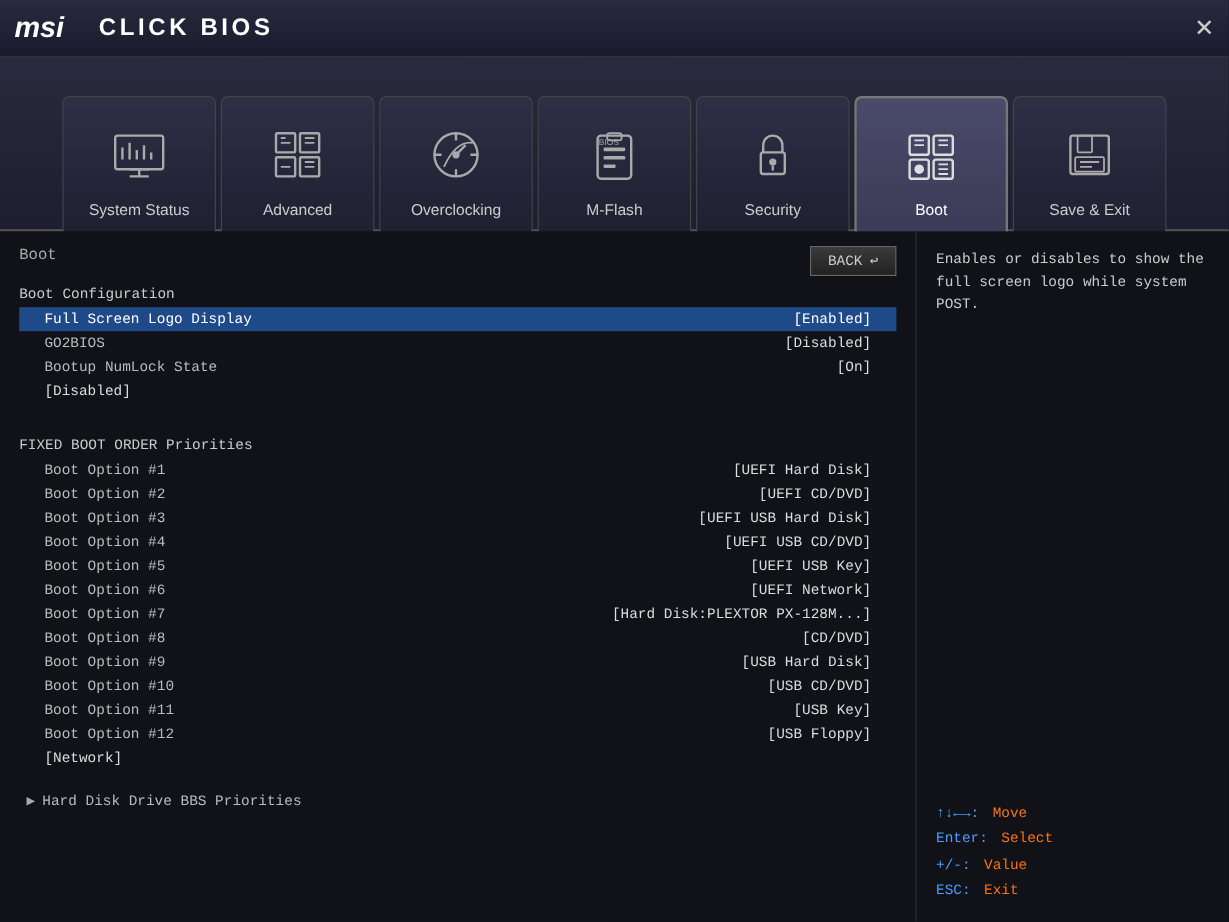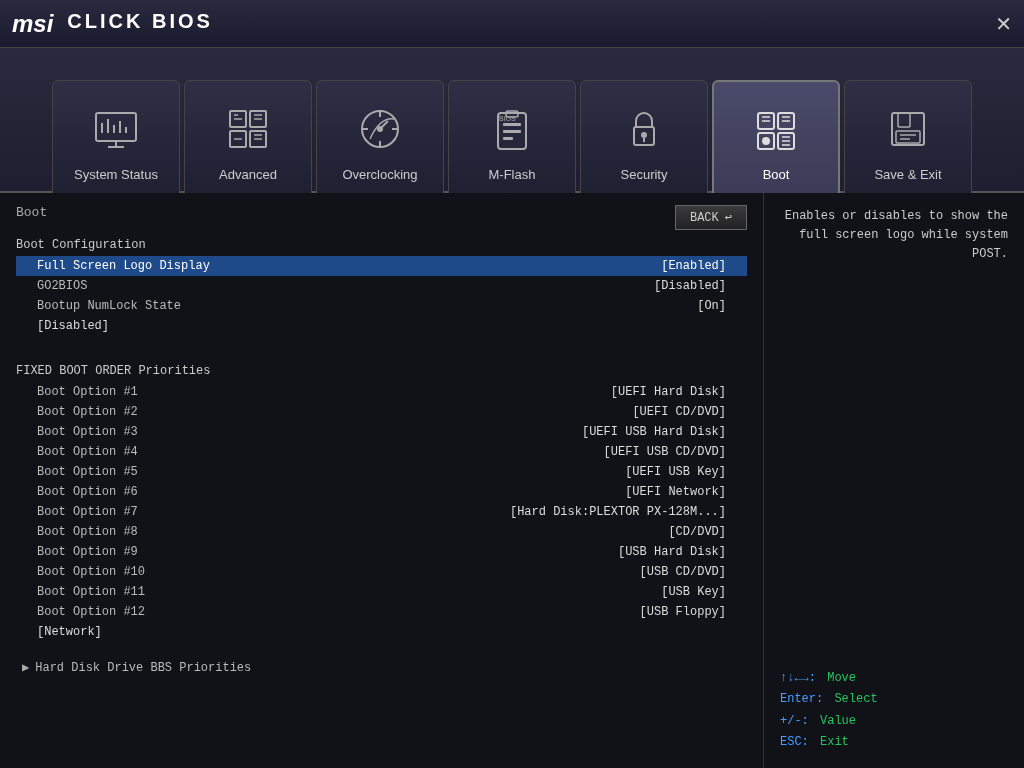--- a/index.html
+++ b/index.html
@@ -29,22 +29,22 @@
       height: 48px;
       display: flex;
       align-items: center;
       justify-content: space-between;
       padding: 0 12px;
       border-bottom: 1px solid #444;
     }
 
     .msi-logo {
       display: flex;
-      align-items: flex-start;
-      gap: 6px;
+      align-items: center;
+      gap: 21px;
     }
 
     .msi-logo .msi-text {
       color: #fff;
       font-size: 22px;
       font-style: italic;
       font-weight: bold;
       font-family: Arial, sans-serif;
     }
 
@@ -218,40 +218,39 @@
       display: flex;
       flex-direction: column;
       justify-content: space-between;
     }
 
     .help-text {
       color: #ccc;
       font-size: 12px;
       font-family: 'Courier New', monospace;
       line-height: 1.6;
-      text-align: right;
     }
 
     .keyboard-help {
       font-size: 12px;
       font-family: 'Courier New', monospace;
       line-height: 1.8;
     }
 
     .key-item {
       display: flex;
       gap: 4px;
     }
 
     .key-shortcut {
       color: #4a9eff;
     }
 
     .key-desc {
-      color: #22c55e;
+      color: #f97316;
     }
 
     
     .tab-svg {
       width: 48px;
       height: 48px;
     }
   </style>
 </head>
 <body>

